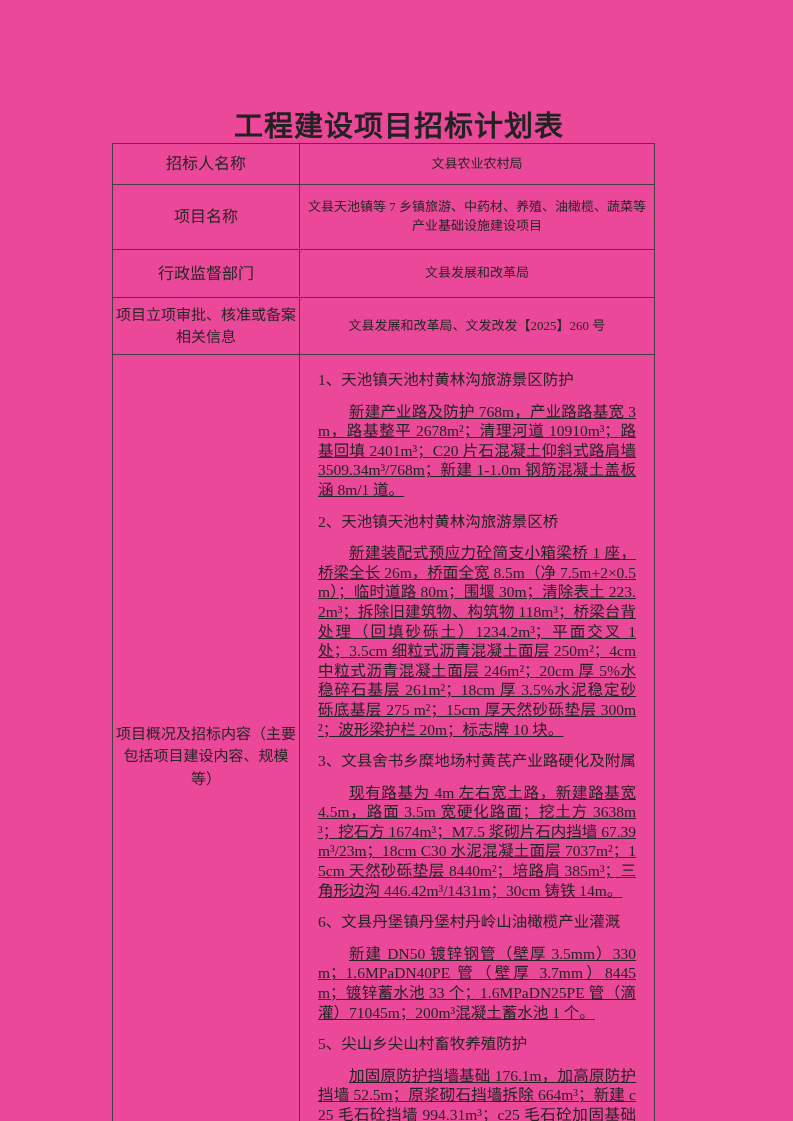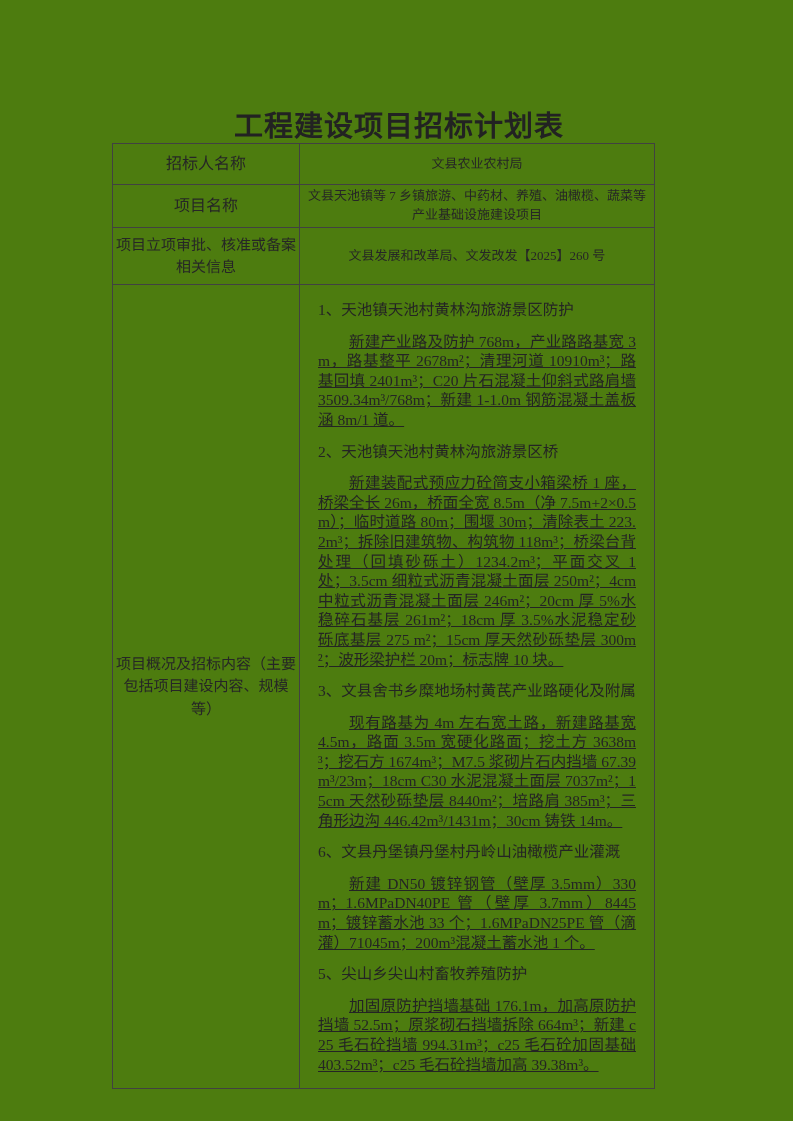--- a/index.html
+++ b/index.html
@@ -11,21 +11,21 @@
     width: 793px;
     height: 1121px;
     font-family: "Liberation Serif", "DejaVu Serif", serif;
     color: #1f1f1f;
     -webkit-font-smoothing: antialiased;
   }
   .page {
     position: relative;
     width: 793px;
     height: 1121px;
-    background: #4d7c0f;
+    background: #ec4899;
     overflow: hidden;
   }
   .doc-title {
     position: absolute;
     top: 102px;
     left: 128px;
     width: 542px;
     margin: 0;
     text-align: center;
     font-size: 29px;
@@ -43,21 +43,21 @@
     table-layout: fixed;
   }
   table.bid-table td {
     border: 1px solid #414141;
     overflow: hidden;
   }
   col.c-label { width: 187px; }
   col.c-value { width: 355px; }
 
   tr.r1 { height: 41px; }
-  tr.r2 { height: 43px; }
+  tr.r2 { height: 65px; }
   tr.r3 { height: 48px; }
   tr.r4 { height: 57px; }
   tr.r5 { height: 635px; }
 
   td.label-cell {
     text-align: center;
     vertical-align: middle;
     font-size: 16px;
     line-height: 1.45;
     padding: 0;
@@ -104,20 +104,24 @@
     </colgroup>
     <tbody>
       <tr class="r1">
         <td class="label-cell">招标人名称</td>
         <td class="value-cell">文县农业农村局</td>
       </tr>
       <tr class="r2">
         <td class="label-cell">项目名称</td>
         <td class="value-cell">文县天池镇等 7 乡镇旅游、中药材、养殖、油橄榄、蔬菜等产业基础设施建设项目</td>
       </tr>
+      <tr class="r3">
+        <td class="label-cell">行政监督部门</td>
+        <td class="value-cell">文县发展和改革局</td>
+      </tr>
       <tr class="r4">
         <td class="label-cell wrap-label">项目立项审批、核准或备案相关信息</td>
         <td class="value-cell">文县发展和改革局、文发改发【2025】260 号</td>
       </tr>
       <tr class="r5">
         <td class="label-cell wrap-label">项目概况及招标内容（主要包括项目建设内容、规模等）</td>
         <td class="overview-cell">
           <p class="para heading">1、天池镇天池村黄林沟旅游景区防护</p>
           <p class="para body">新建产业路及防护 768m，产业路路基宽 3m，路基整平 2678m²；清理河道 10910m³；路基回填 2401m³；C20 片石混凝土仰斜式路肩墙 3509.34m³/768m；新建 1-1.0m 钢筋混凝土盖板涵 8m/1 道。</p>
           <p class="para heading">2、天池镇天池村黄林沟旅游景区桥</p>

